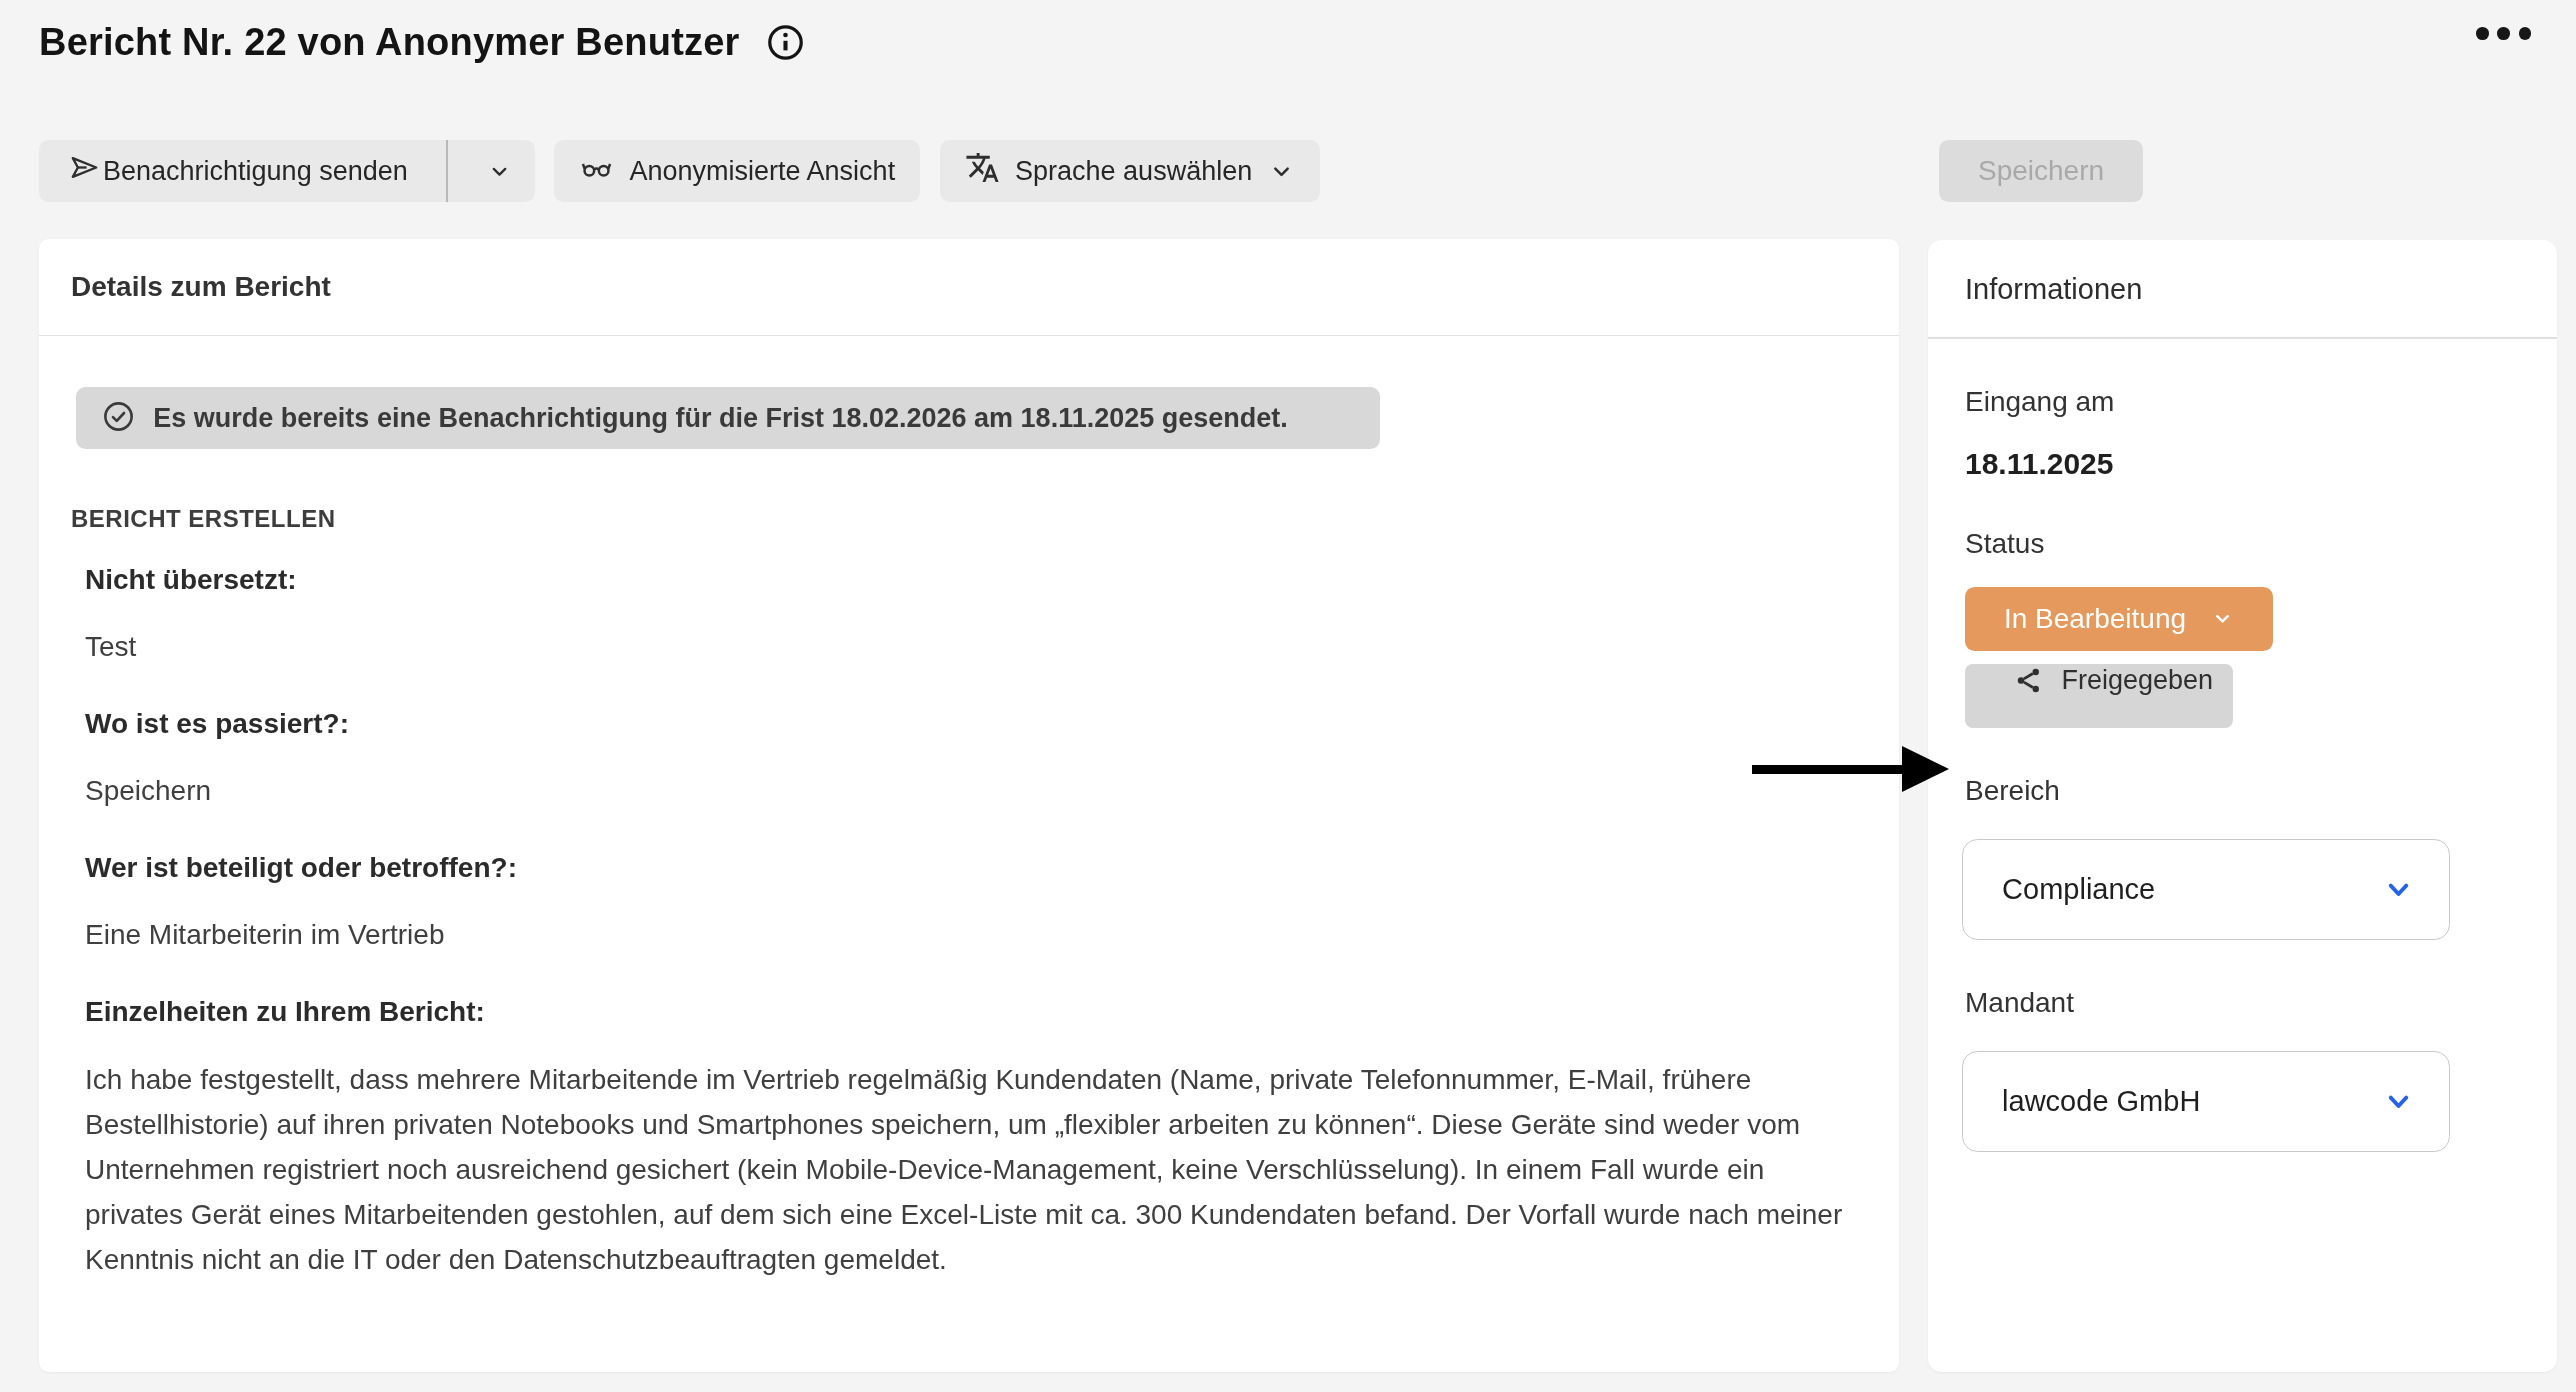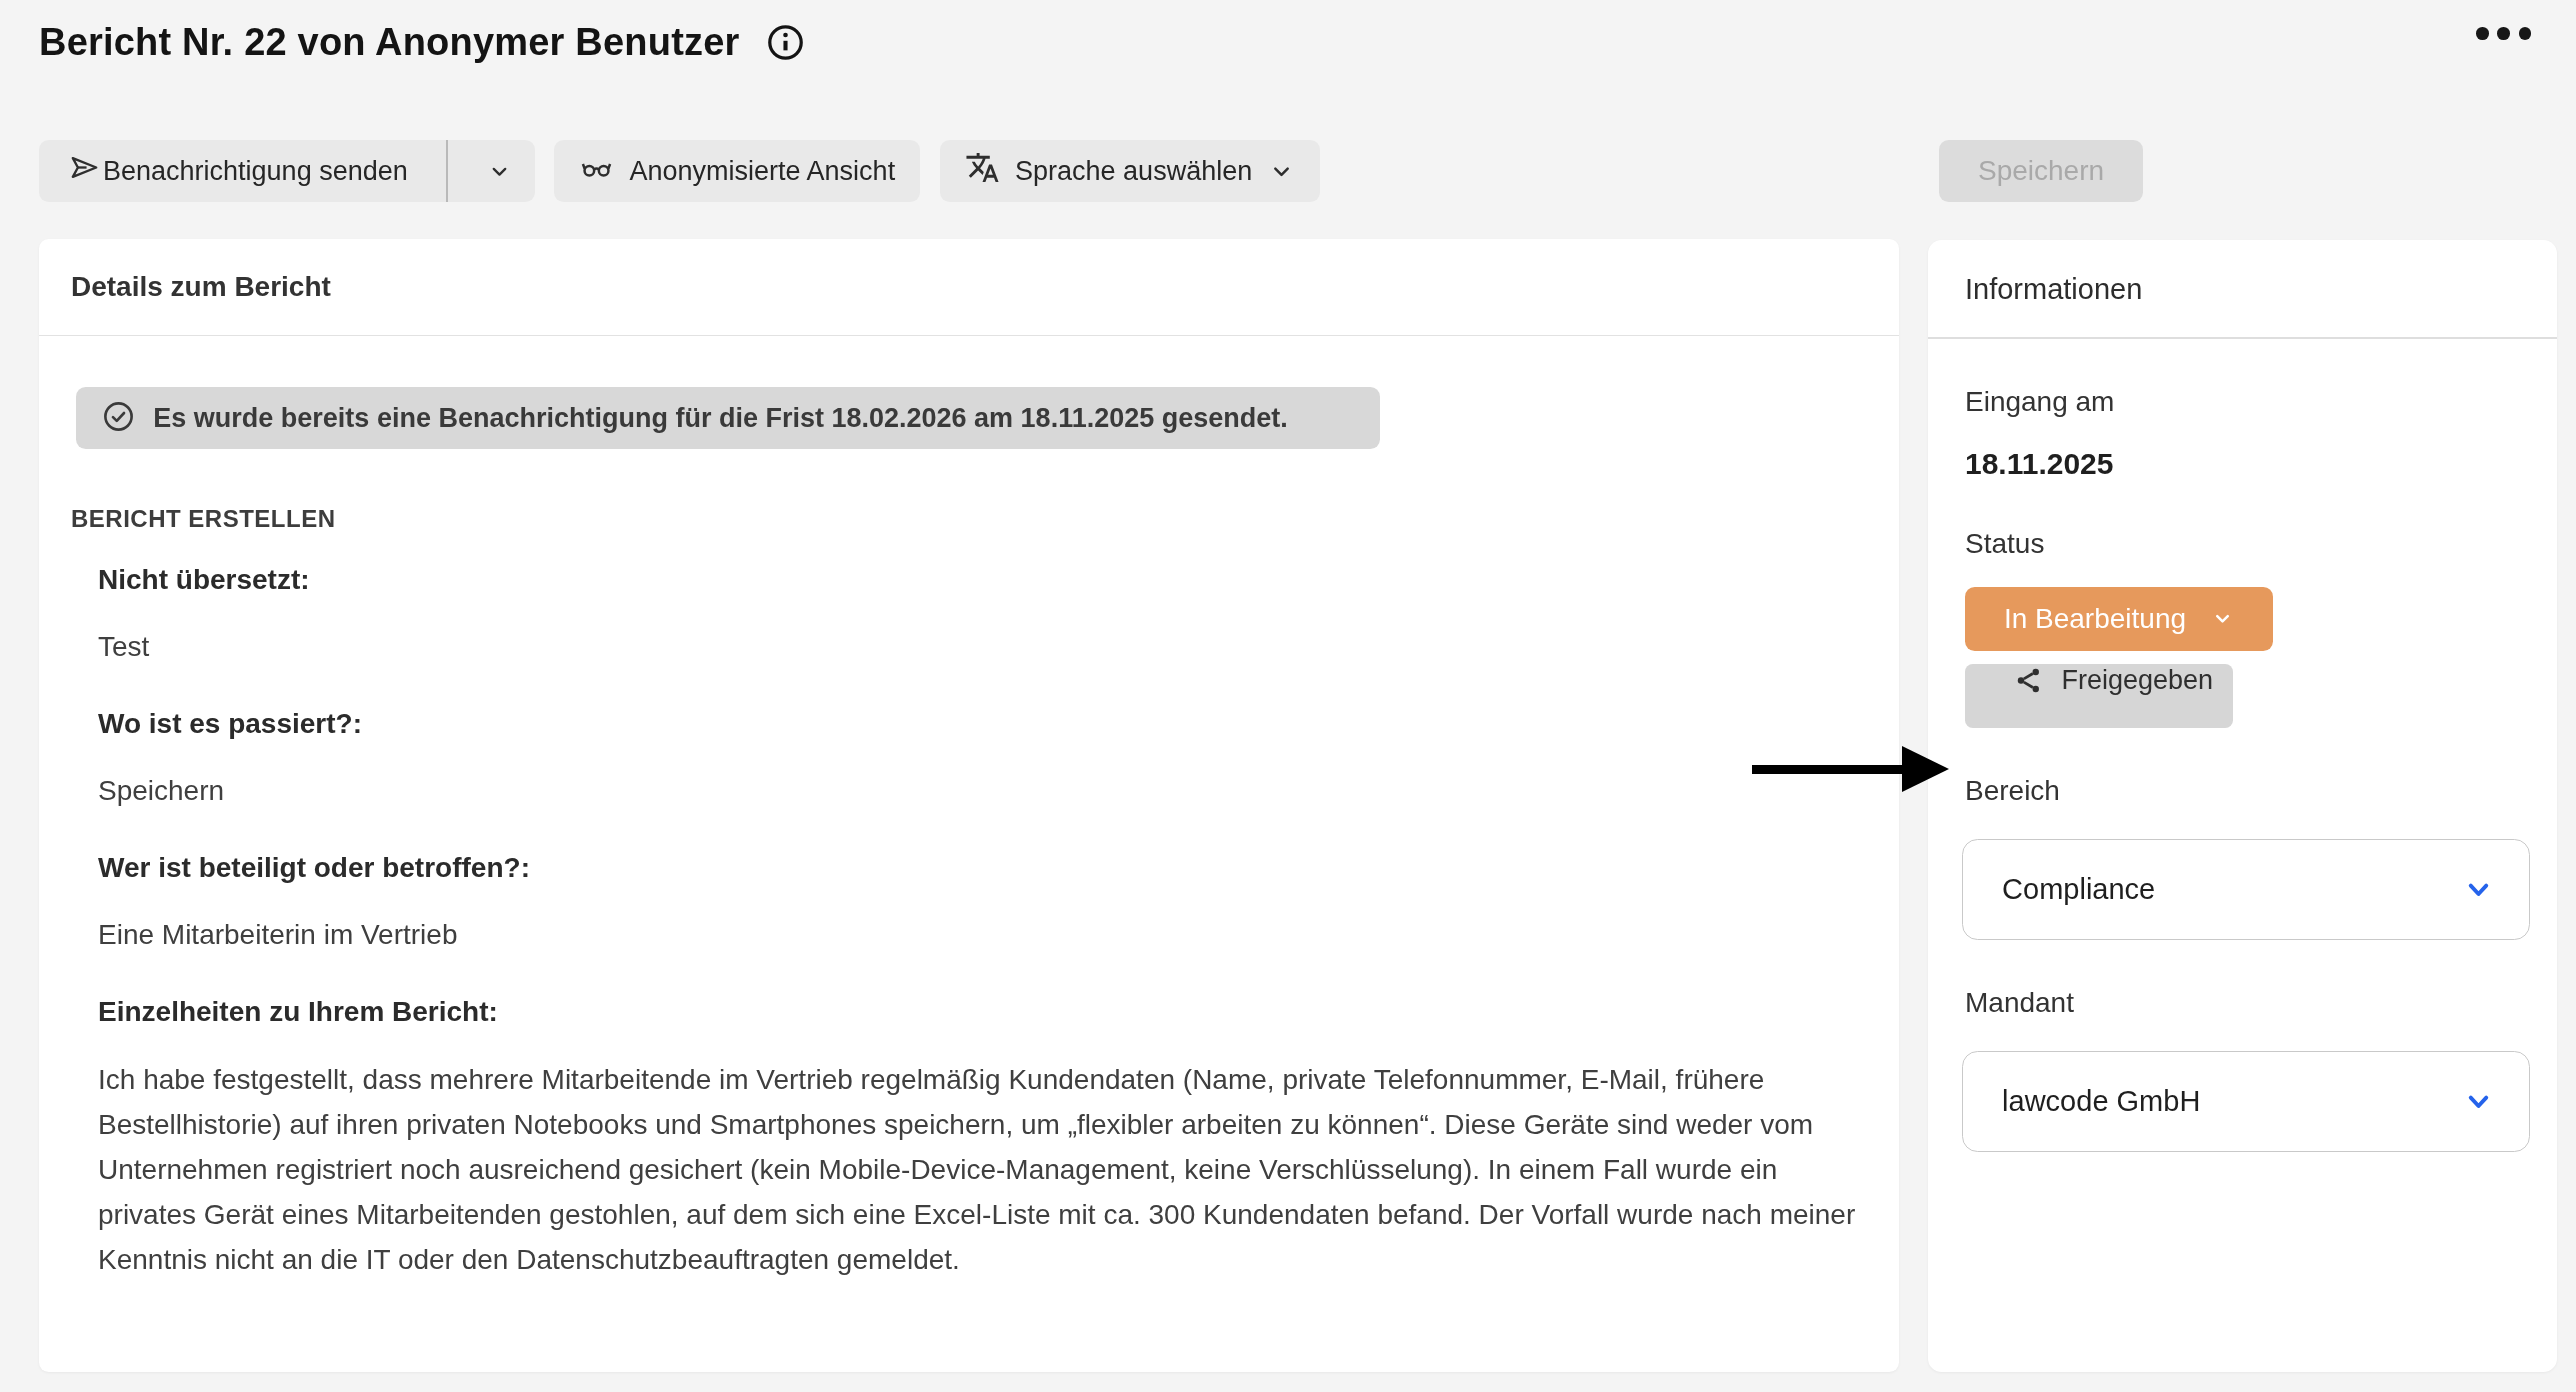--- a/index.html
+++ b/index.html
@@ -60,21 +60,21 @@
   .card-body{padding:0 39px 0 32px;}
   .notice{
     margin-top:51px;margin-left:4.8px;width:1304px;height:62px;background:#d8d8d8;
     border-radius:9.7px;display:flex;align-items:center;gap:17.5px;padding:8px 25px;
     box-sizing:border-box;
   }
   .notice .txt{font-size:27px;font-weight:700;color:#3a3a3a;white-space:nowrap;}
   .group-label{
     margin-top:56px;font-size:24px;font-weight:700;letter-spacing:0.5px;color:#3d3d3d;
   }
-  .field{margin-left:27px;}
+  .field{margin-left:14px;}
   .f-label{margin-top:45px;font-size:28px;font-weight:700;color:#2b2b2b;}
   .f-value{margin-top:35px;font-size:28px;color:#3f3f3f;}
   .f-label.first{margin-top:31px;}
   .paragraph{
     margin-top:29px;font-size:28px;color:#3f3f3f;line-height:45px;width:1760px;
   }
   .consent-label{margin-top:48px;font-size:24px;font-weight:700;letter-spacing:0.5px;color:#3d3d3d;}
 
   
   .panel{
@@ -105,21 +105,21 @@
   .assignee-email{
     flex:1;text-align:center;font-size:31px;font-weight:700;color:#1c1c1c;
     line-height:54px;word-break:break-word;padding-left:5.8px;
   }
   .share-btn{
     margin-top:13.6px;height:64px;width:268px;border:none;border-radius:7.8px;background:#d6d6d6;
     color:#2f2f2f;font-size:27px;font-weight:500;font-family:inherit;
     display:flex;align-items:flex-start;justify-content:center;gap:17.5px;cursor:pointer;padding-left:34px;
   }
   .select{
-    margin-top:32px;margin-left:-2.9px;width:568px;height:101px;box-sizing:border-box;
+    margin-top:32px;margin-left:-2.9px;width:488px;height:101px;box-sizing:border-box;
     border:1.9px solid #c9c9c9;border-radius:15.5px;background:#fff;
     display:flex;align-items:center;padding:0 35px 0 39px;cursor:pointer;
   }
   .select .sel-txt{flex:1;font-size:29px;color:#1f1f1f;}
 
   
   .arrow{position:absolute;left:1752px;top:746px;width:197px;height:47px;}
   .arrow .shaft{position:absolute;left:0;top:19.4px;width:155px;height:8.7px;background:#000;}
   .arrow .head{
     position:absolute;left:150px;top:0;width:0;height:0;

